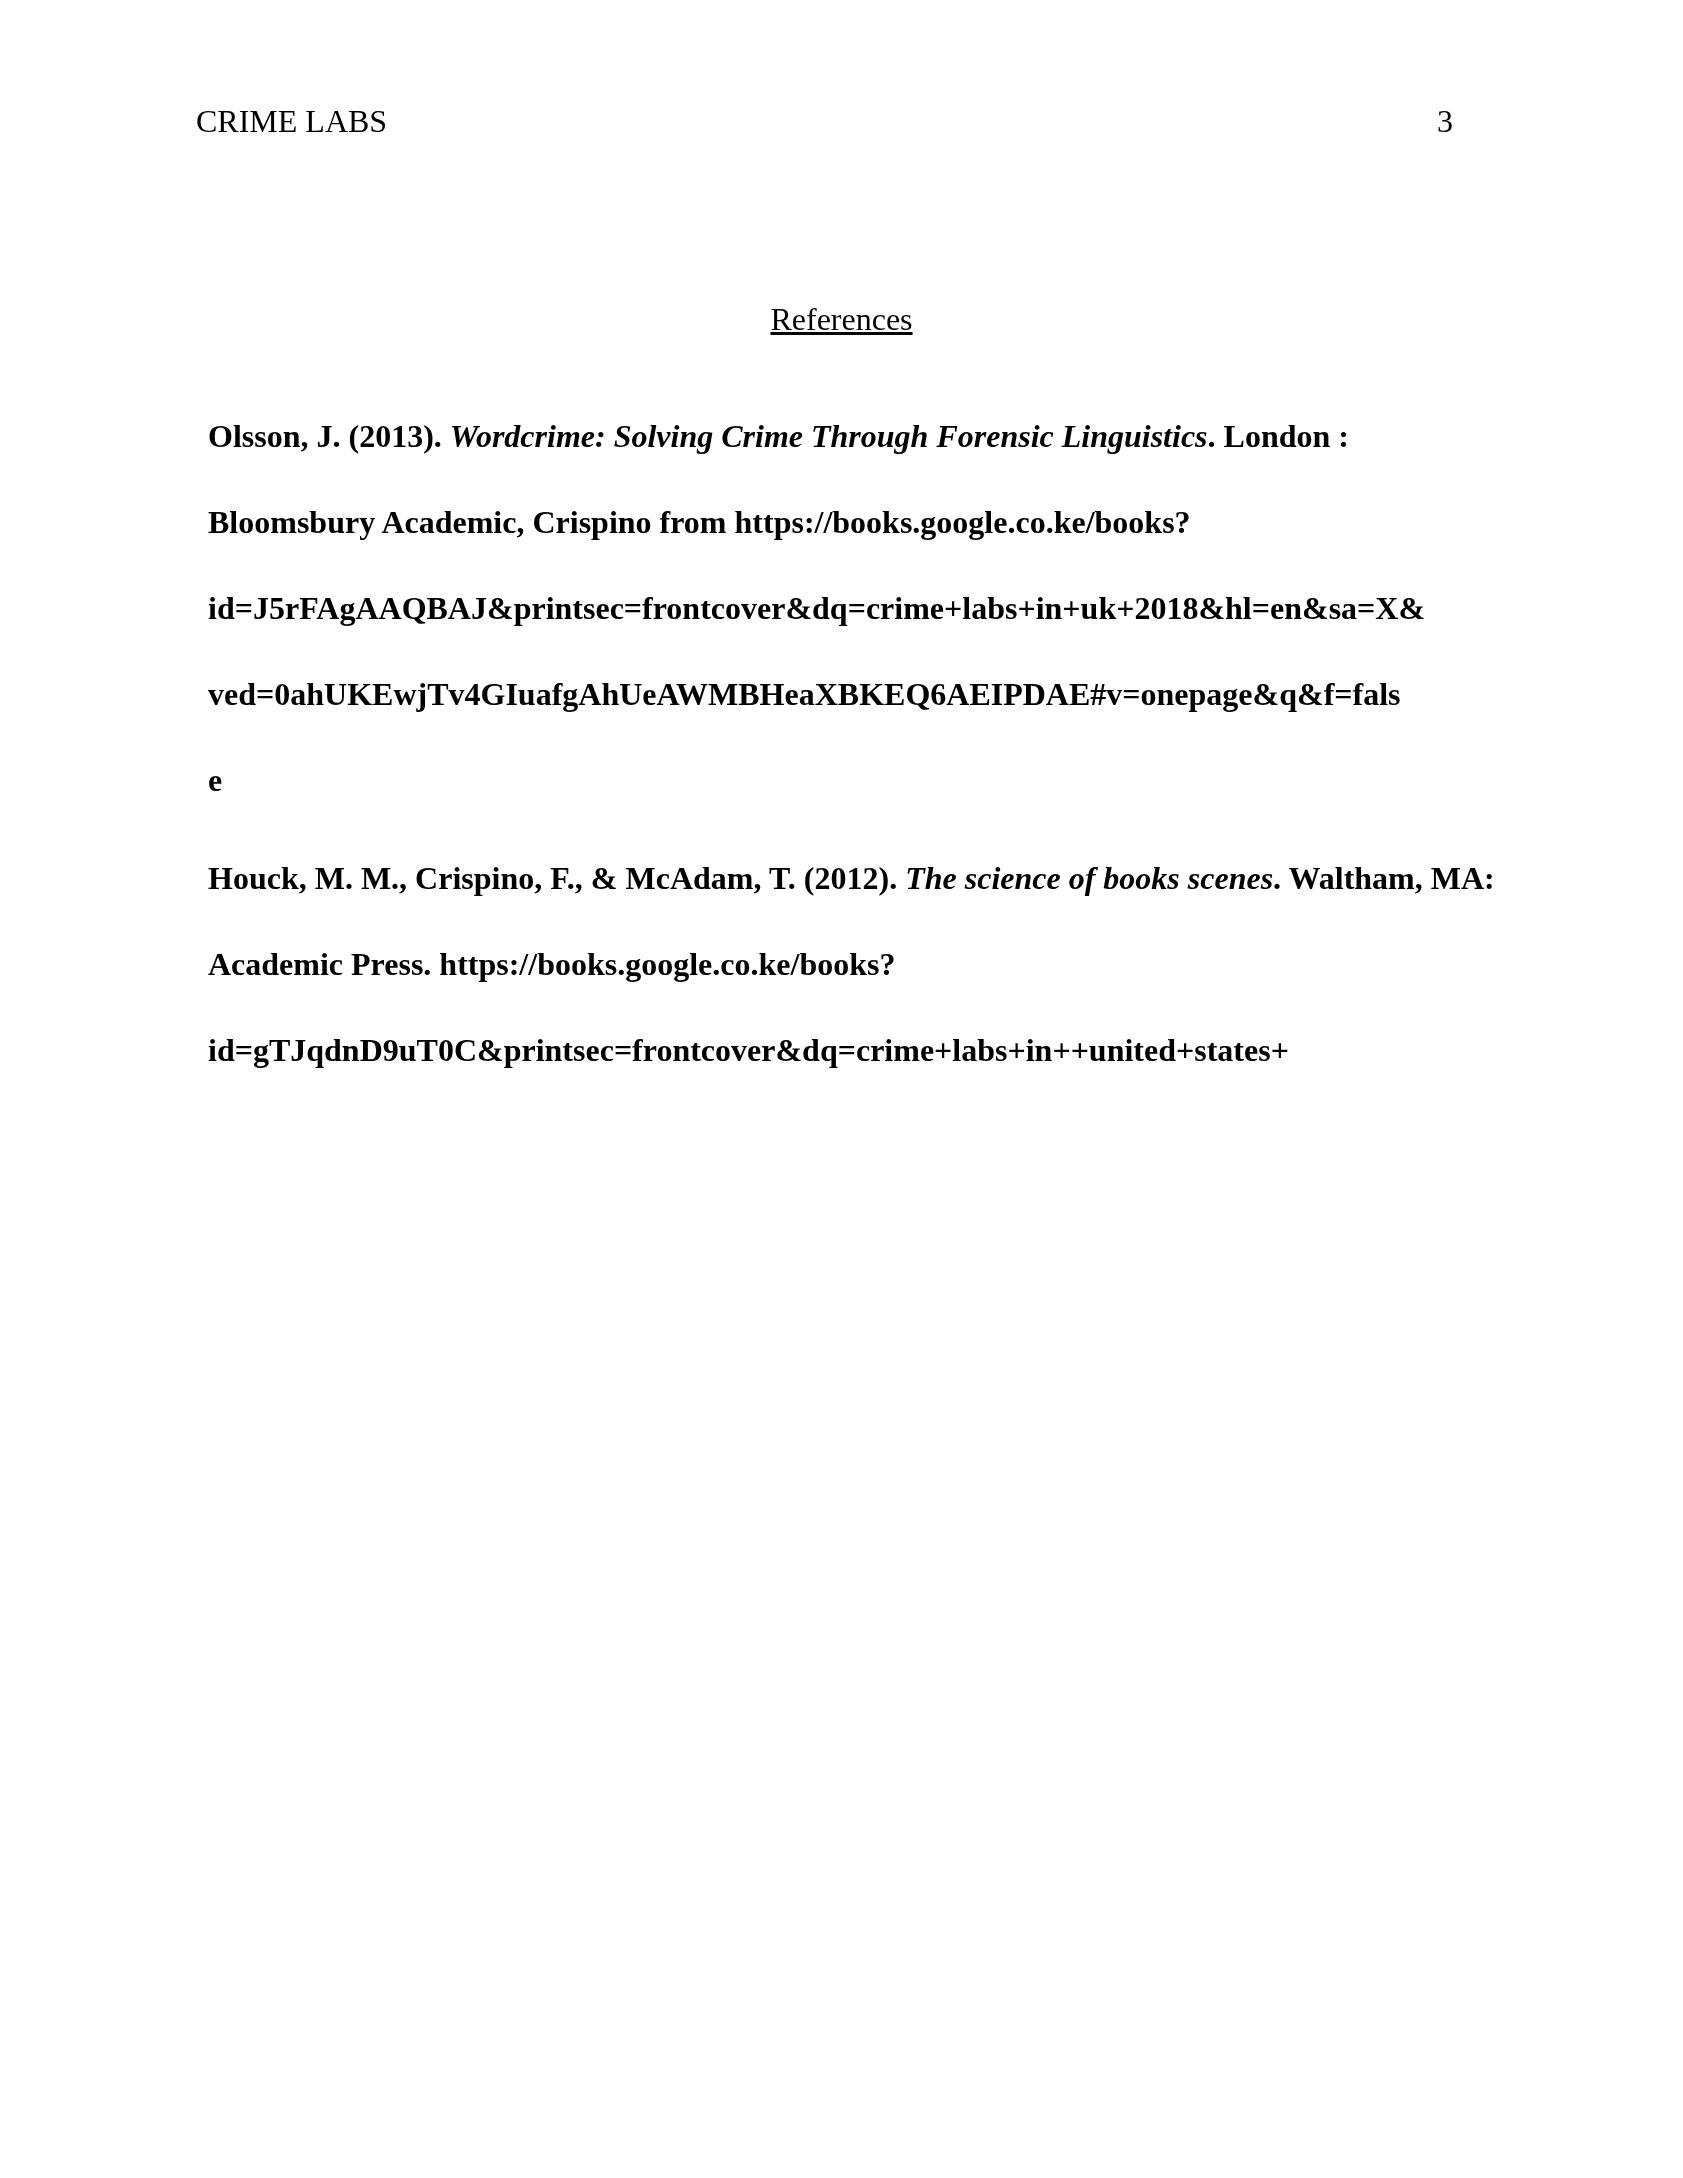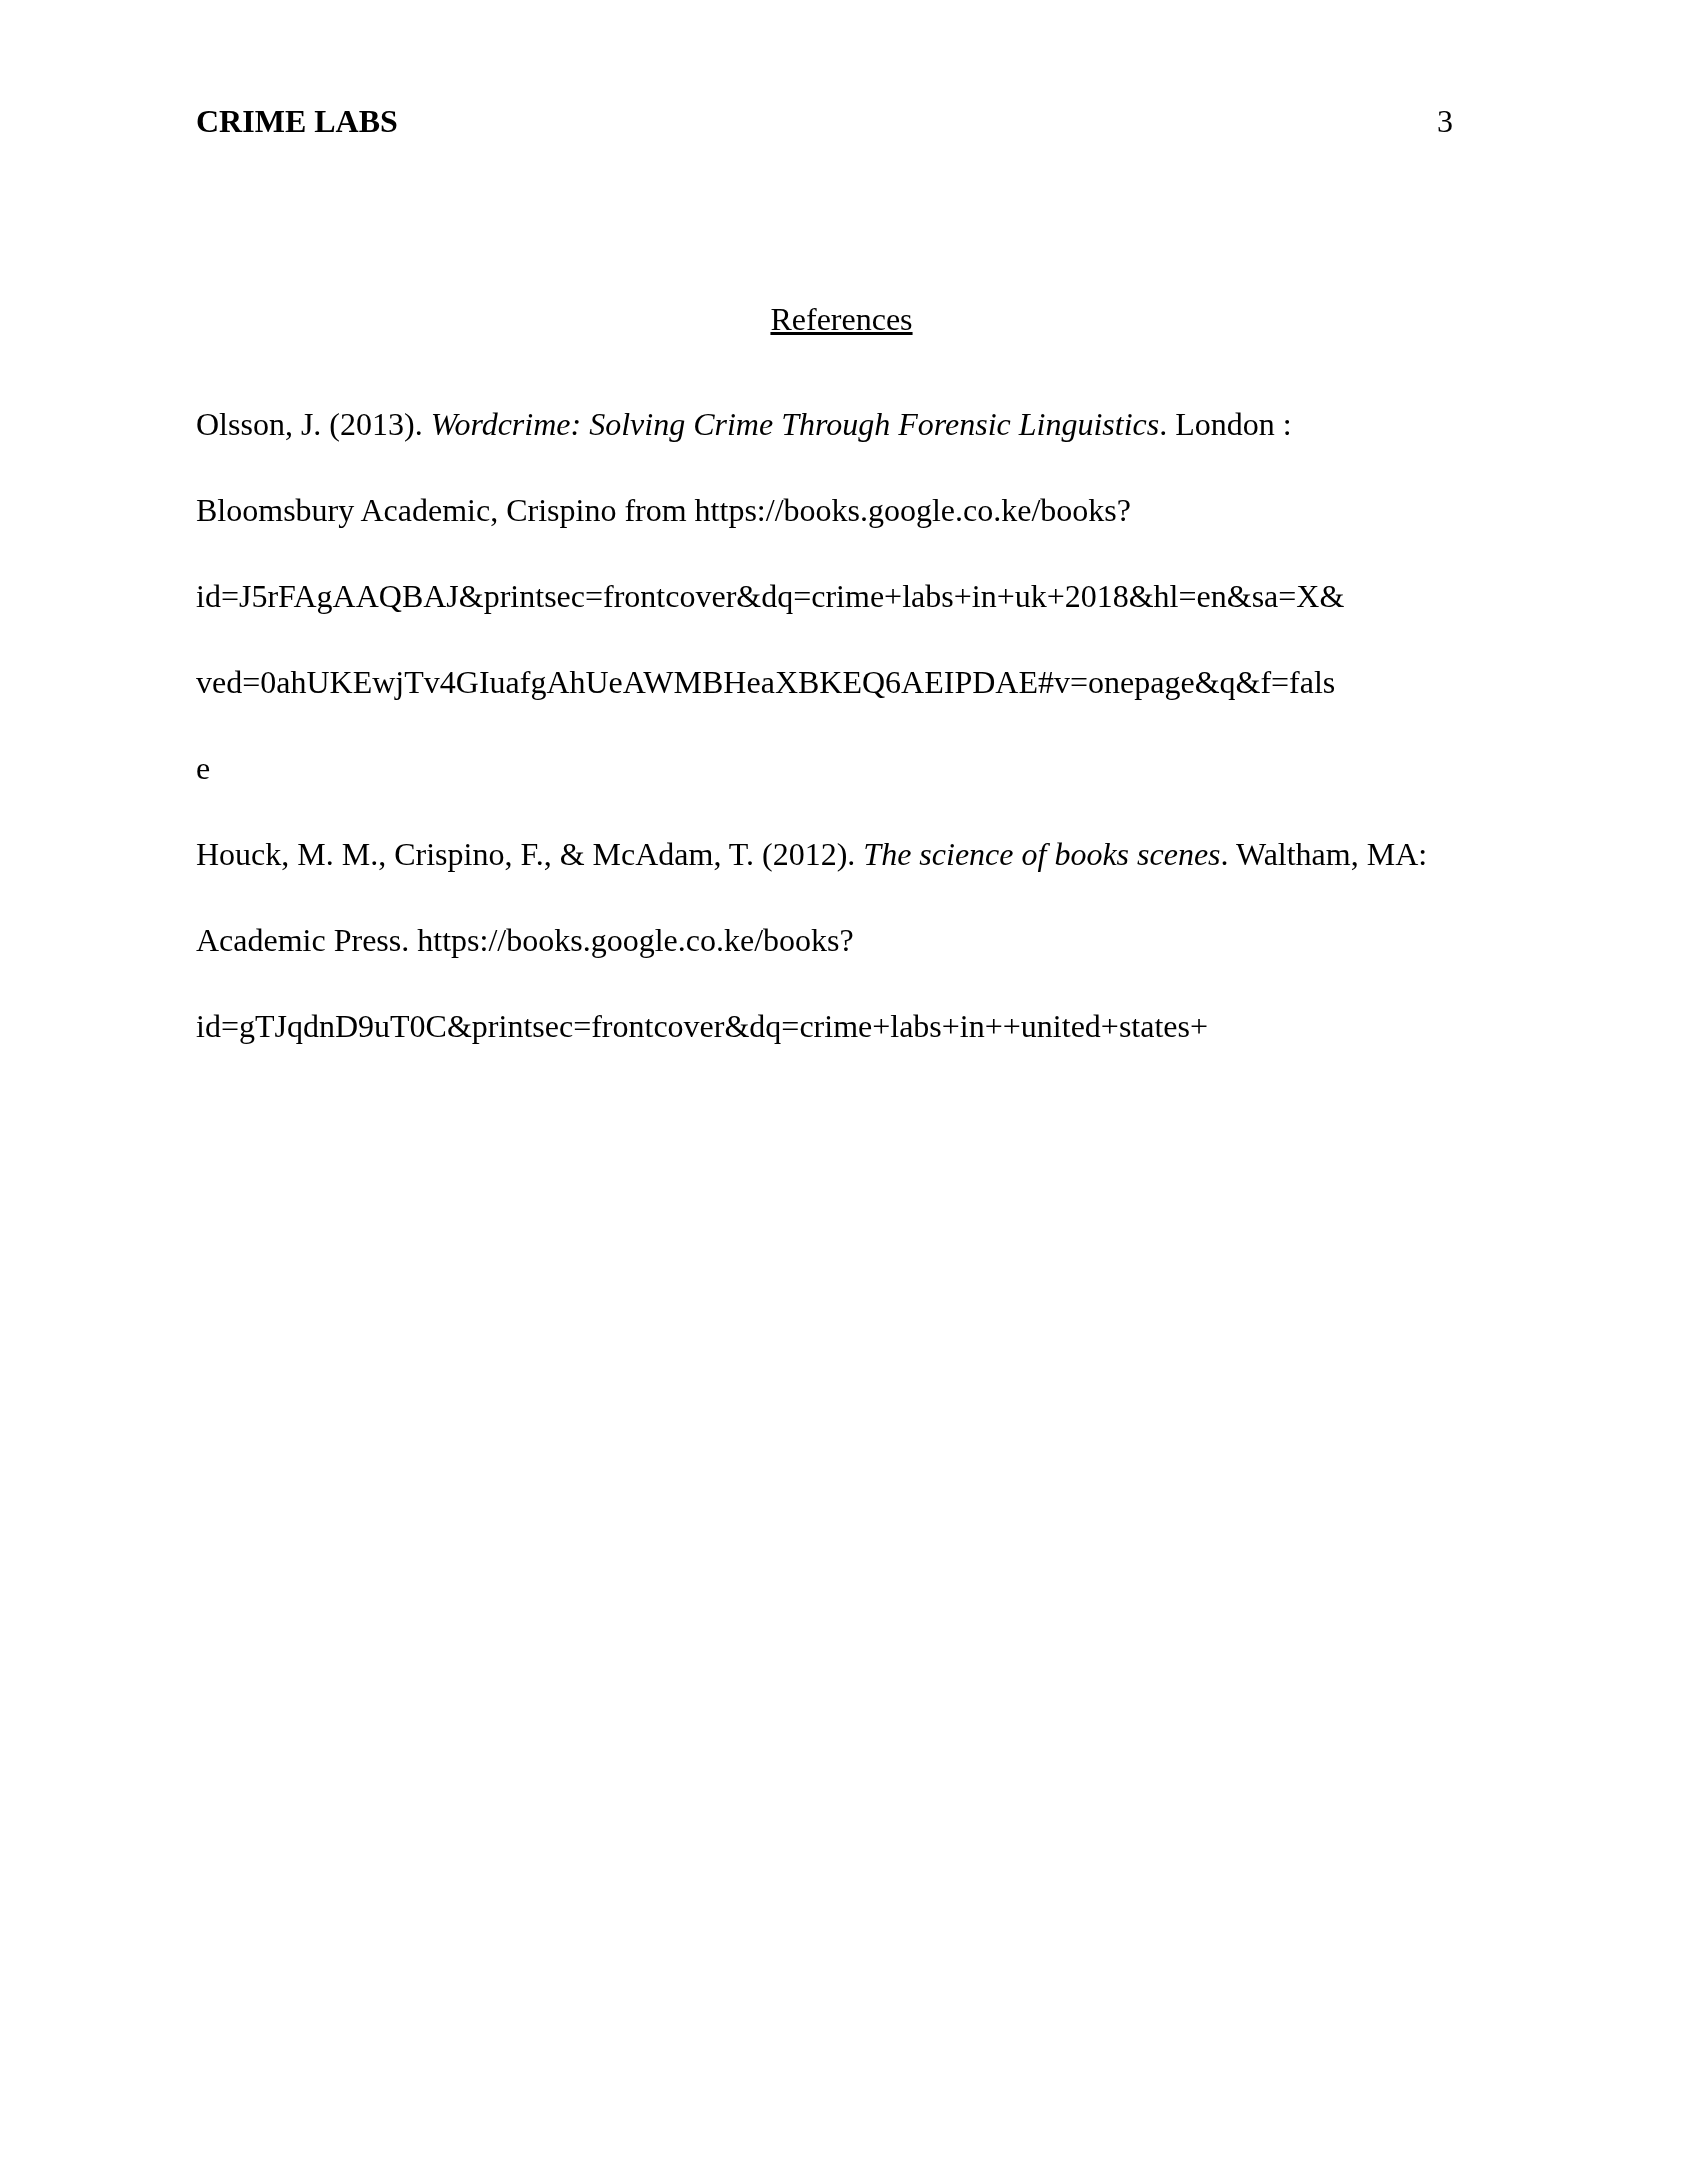--- a/index.html
+++ b/index.html
@@ -28,21 +28,20 @@
       left: 196px;
       right: 230px;
       height: 44px;
       font-size: 32px;
       line-height: 44px;
     }
     .running-head .title {
       position: absolute;
       left: 0;
       top: 0;
-      font-weight: bold;
     }
     .running-head .page-num {
       position: absolute;
       right: 0;
       top: 0;
     }
     .refs-heading {
       position: absolute;
       top: 297px;
       left: 0;
@@ -56,23 +55,24 @@
     }
     .ref-list {
       position: absolute;
       top: 381px;
       left: 196px;
       width: 1277px;
       font-size: 32px;
       line-height: 86px;
     }
     .ref-entry {
-      margin: 0;
+      margin: 12px;
       padding-left: 98px;
       text-indent: -98px;
+      font-weight: bold;
     }
     .ref-line {
       display: block;
       white-space: nowrap;
     }
     .ref-line.first {
       margin-left: 0;
     }
     .ref-line.cont {
       margin-left: 0;

